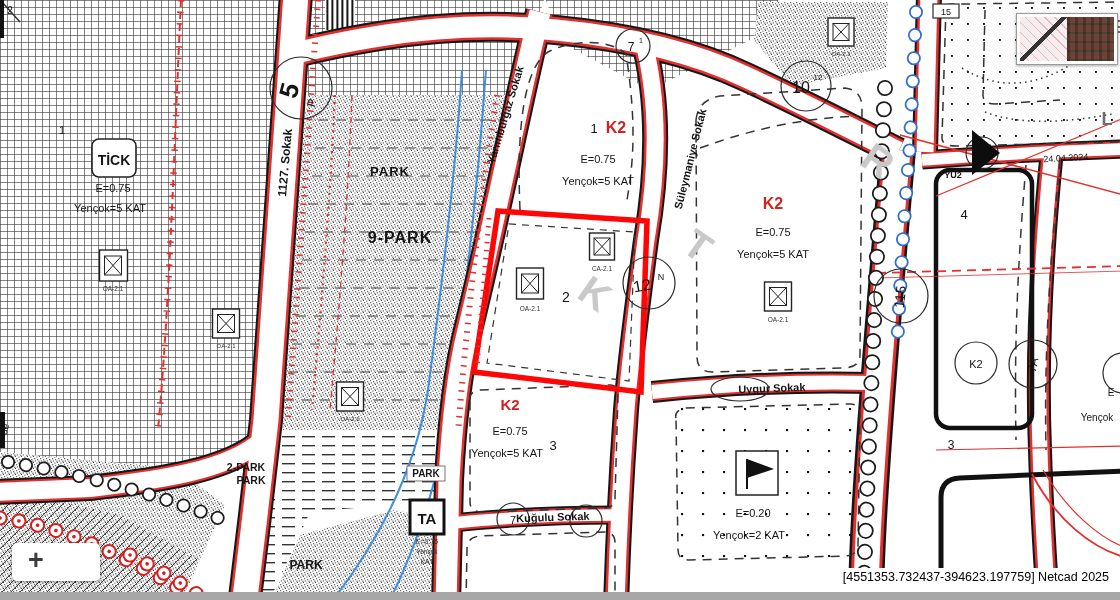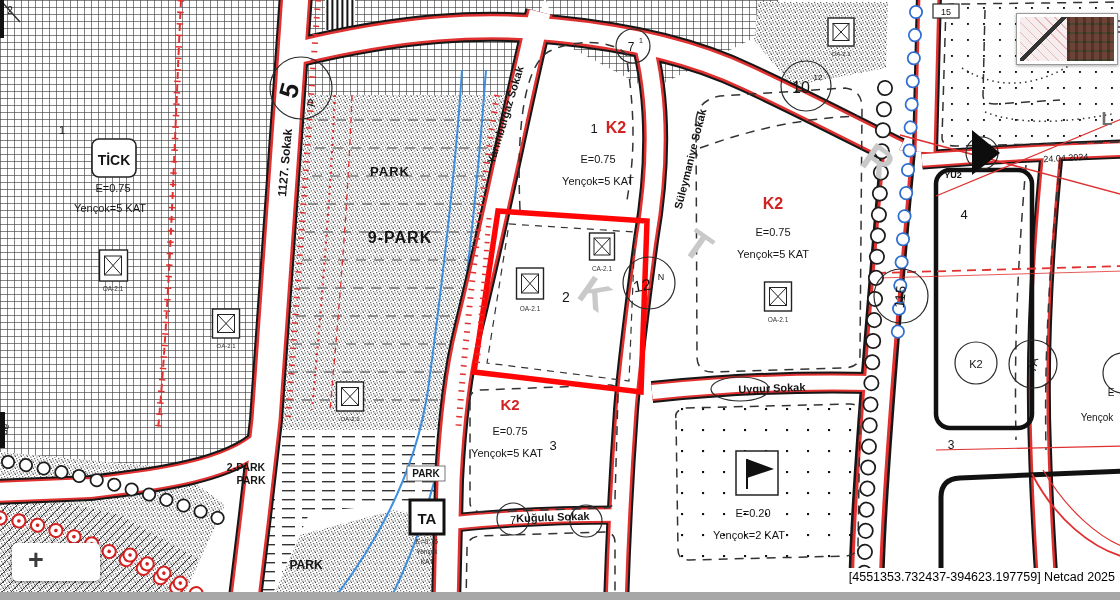--- a/index.html
+++ b/index.html
@@ -16,21 +16,21 @@
   .roadsR path{stroke:#e03030;fill:none}
   .roadsW path{stroke:#ffffff;fill:none}
   .dashed path,.dashed rect{stroke:#333;fill:none;stroke-width:1.5;stroke-dasharray:9 7}
   .bubble{stroke:#2a2a2a;stroke-width:1.2;fill:none}
   .trafo rect{stroke:#222;fill:#fff}
   .trafo line{stroke:#222;stroke-width:1}
   
   .zoombtn{position:absolute;left:12px;top:543px;width:88px;height:38px;background:#fff;
            border-radius:5px;box-shadow:0 1px 4px rgba(0,0,0,.45);cursor:pointer;}
   .zoombtn span{position:absolute;left:16px;top:2px;font-size:27px;font-weight:bold;color:#3c3c3c;}
-  .coordbar{position:absolute;right:0;top:568px;height:22px;background:#fff;padding:2px 5px 0 5px;
+  .coordbar{position:absolute;right:0;top:568px;height:22px;background:#fff;padding:2px 11px 0 5px;
             font-size:12.5px;color:#000;white-space:nowrap;}
   .inset{position:absolute;left:1016px;top:13px;width:94px;height:44px;background:#fff;
          border:1px solid #9a9a9a;box-shadow:0 1px 3px rgba(0,0,0,.35);padding:3px;display:flex;}
   .inset .half{flex:1;height:100%;}
   .inset .cad{background:
       linear-gradient(135deg,transparent 46%,#333 46%,#333 52%,transparent 52%),
       repeating-linear-gradient(45deg,#f6eeee 0 6px,#e6b8b8 6px 7px),
       #f8f4f4;}
   .inset .aer{background:
       repeating-linear-gradient(90deg,rgba(0,0,0,.25) 0 3px,transparent 3px 8px),

